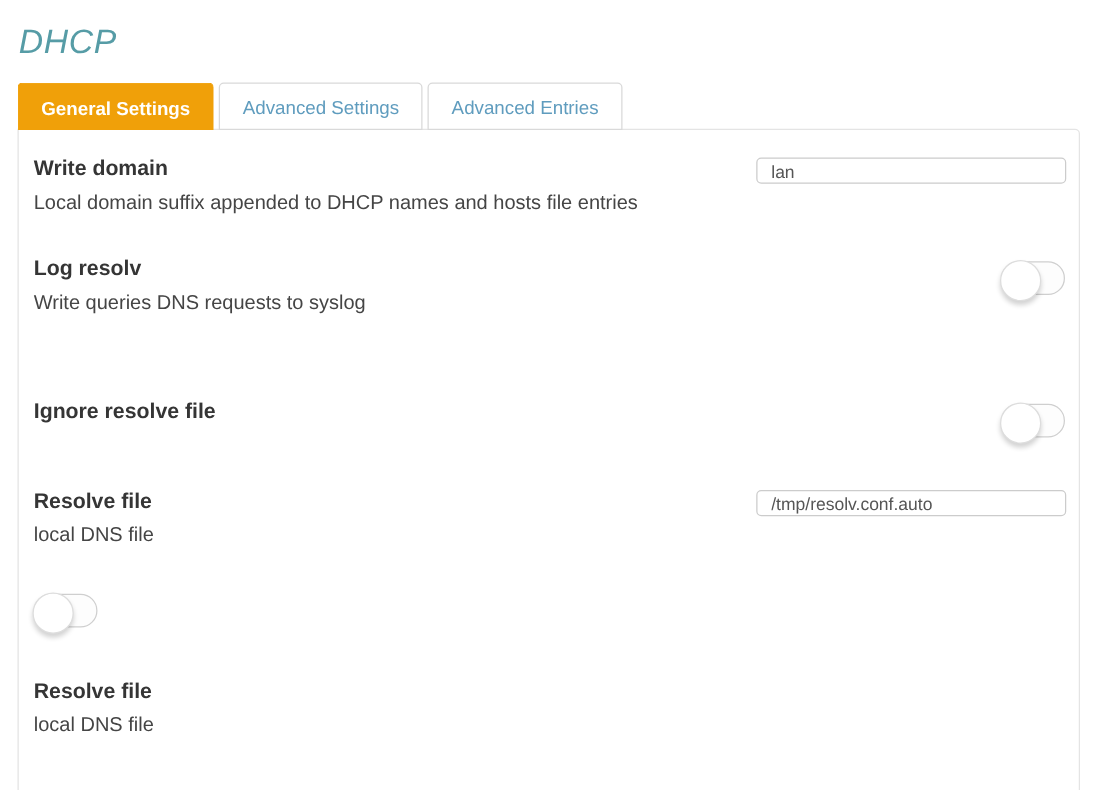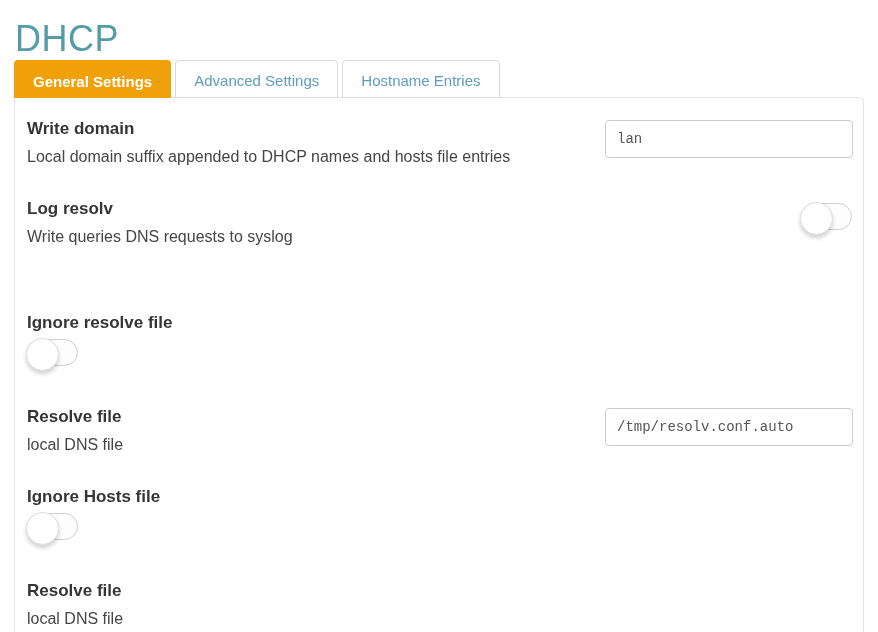--- a/index.html
+++ b/index.html
@@ -11,59 +11,59 @@
     --border:#d9d9d9;
     --card-border:#e4e4e4;
     --input-border:#cccccc;
     --input-text:#555555;
     --placeholder:#b3b3b3;
   }
   *{box-sizing:border-box;margin:0;padding:0;}
   html,body{width:878px;height:632px;overflow:hidden;background:#ffffff;
     font-family:"Liberation Sans", sans-serif;}
   .page{padding:14px 14px 0 14px;}
-  h2.page-title{font-size:36px;font-weight:400;color:var(--heading);
-    margin:4px 0 0 1px;letter-spacing:0.5px;}
+  h2.page-title{font-size:27px;font-weight:400;color:var(--heading);
+    margin:4px 0 17px 1px;letter-spacing:0.5px;font-style:italic;}
   .tabs{display:flex;gap:4px;position:relative;z-index:2;margin-bottom:-1px;}
   .tab{height:38px;line-height:39px;padding:0 18px;font-size:15px;
     background:#ffffff;border:1px solid var(--border);
     border-radius:4px 4px 0 0;color:var(--tab-link);cursor:pointer;
     white-space:nowrap;}
   .tab.active{background:var(--accent);border-color:var(--accent);
     border-bottom:none;color:#ffffff;font-weight:bold;line-height:41px;}
   .card{position:relative;z-index:1;border:1px solid var(--card-border);
     border-radius:0 4px 4px 4px;background:#ffffff;min-height:540px;}
   .row{display:flex;justify-content:space-between;align-items:flex-start;
     padding:20px 10px 14px 12px;}
   .row.first{padding-top:20px;}
-  .row.no-desc{padding-bottom:20px;flex-direction:column;}
+  .row.no-desc{padding-bottom:20px;}
   .field-label{font-size:17px;line-height:22px;font-weight:bold;color:var(--label);}
   .field-desc{font-size:16px;line-height:15px;color:var(--desc);margin-top:9px;}
   .row-right{padding-top:2px;display:flex;justify-content:flex-end;}
-  input.text-input{width:248px;height:38px;border:1px solid var(--input-border);
+  input.text-input{width:248px;height:21px;border:1px solid var(--input-border);
     border-radius:4px;padding:0 11px;font-size:14px;color:var(--input-text);
-    font-family:Liberation Mono, monospace;outline:none;background:#fff;}
+    font-family:Liberation Sans, sans-serif;outline:none;background:#fff;}
   input.tag-input{width:183px;}
   input::placeholder{color:var(--placeholder);opacity:1;}
   .toggle{position:relative;width:51px;height:27px;margin-top:3px;margin-right:1px;
     border:1px solid #cfcfcf;border-radius:14px;background:#fdfdfd;cursor:pointer;}
   .toggle .knob{position:absolute;left:-2px;top:-2px;width:33px;height:33px;
     border-radius:50%;background:#ffffff;border:1px solid #dddddd;
     box-shadow:0 3px 4px rgba(0,0,0,0.18);}
 </style>
 </head>
 <body>
 
 <div class="page">
   <h2 class="page-title">DHCP</h2>
 
   <div class="tabs">
       <div class="tab active"><span>General Settings</span></div>
       <div class="tab"><span>Advanced Settings</span></div>
-      <div class="tab"><span>Hostname Entries</span></div>
+      <div class="tab"><span>Advanced Entries</span></div>
     </div>
 
   <div class="card">
     <div id="rows-host">
         <div class="row first">
     <div class="row-left">
       <div class="field-label">Write domain</div>
       <div class="field-desc">Local domain suffix appended to DHCP names and hosts file entries</div>
     </div>
     <div class="row-right">
@@ -97,24 +97,20 @@
         <div class="row">
     <div class="row-left">
       <div class="field-label">Resolve file</div>
       <div class="field-desc">local DNS file</div>
     </div>
     <div class="row-right">
             <input type="text" class="text-input" value="/tmp/resolv.conf.auto" style="">
           </div>
   </div>
         <div class="row no-desc">
-    <div class="row-left">
-      <div class="field-label">Ignore Hosts file</div>
-
-    </div>
     <div class="row-right">
             <div class="toggle">
               <div class="knob"></div>
             </div>
           </div>
   </div>
         <div class="row">
     <div class="row-left">
       <div class="field-label">Resolve file</div>
       <div class="field-desc">local DNS file</div>

